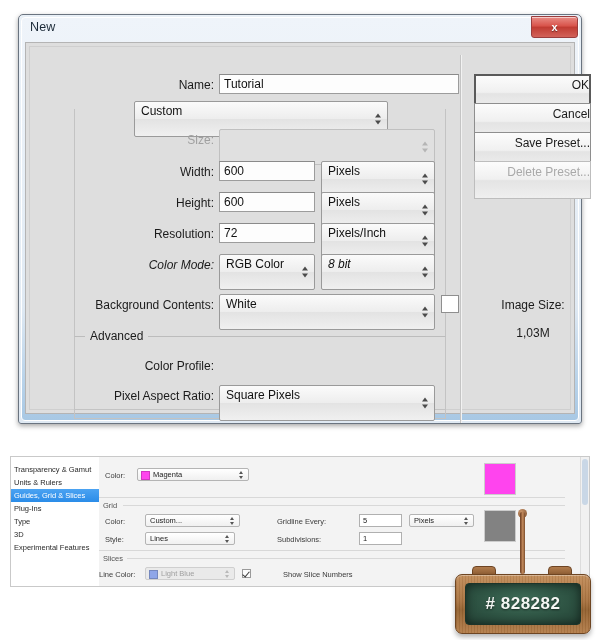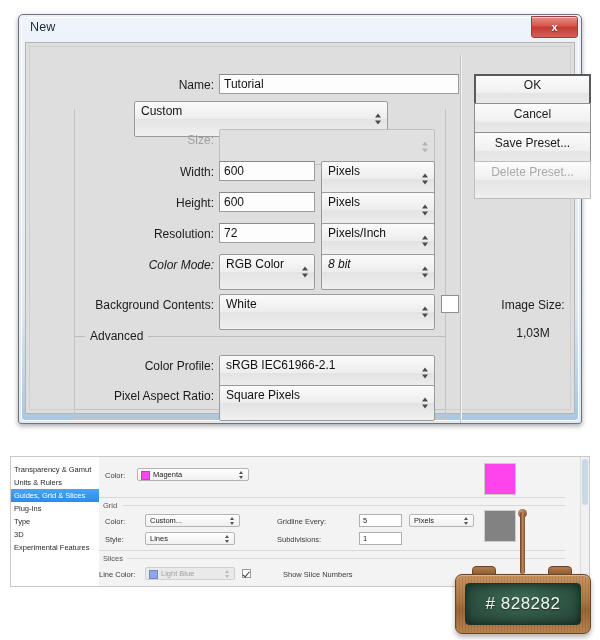--- a/index.html
+++ b/index.html
@@ -145,21 +145,21 @@
 
   .btn {
     position: absolute;
     width: 117px; height: 38px;
     box-sizing: border-box;
     border: 1px solid #8e8e8e;
     border-radius: 0;
     background: linear-gradient(to bottom, #fcfcfc 0%, #f0f0f0 48%, #e4e4e4 52%, #efefef 100%);
     font-size: 12px;
     color: #1b1b1b;
-    text-align: center;
+    text-align: right;
     line-height: 20px;
     cursor: pointer;
   }
   .btn.default {
     border: 2px solid #5a5a5a;
     line-height: 18px;
   }
   .btn.disabled { color: #a9a9a9; border-color: #bdbdbd; }
 
   .groupbox {
@@ -403,21 +403,21 @@
     border-radius: 4px;
     background: radial-gradient(ellipse at 50% 40%, #3d6b56 0%, #2d5242 60%, #244235 100%);
     border: 1px solid #1c3429;
     box-shadow: inset 0 0 10px rgba(0,0,0,0.5);
     display: flex;
     align-items: center;
     justify-content: center;
   }
   .sign-text {
     font-size: 17px;
-    font-weight: normal;
+    font-weight: bold;
     color: #f4f6f3;
     letter-spacing: 0.5px;
     text-shadow: 0 1px 2px rgba(0,0,0,0.55);
     white-space: nowrap;
     text-align: right;
   }
 </style>
 </head>
 <body>
 
@@ -486,24 +486,20 @@
     <div class="combo" style="left:193px; top:251px; width:216px;">
       <span>White</span>
       <span class="arrows"></span>
     </div>
     <div class="swatch-sm" id="bg-swatch" style="left:415px; top:252px; background:#ffffff;"></div>
 
     <div class="groupbox" style="left:48px; top:293px; width:372px; height:74px;">
       <div class="groupbox-title">Advanced</div>
     </div>
     <div class="lbl" style="left:28px; top:316px; width:160px;">Color Profile:</div>
-    <div class="combo" style="left:193px; top:312px; width:216px;">
-      <span>sRGB IEC61966-2.1</span>
-      <span class="arrows"></span>
-    </div>
     <div class="lbl" style="left:28px; top:346px; width:160px;">Pixel Aspect Ratio:</div>
     <div class="combo" style="left:193px; top:342px; width:216px;">
       <span>Square Pixels</span>
       <span class="arrows"></span>
     </div>
 
     <div class="vsep" style="left:434px; top:12px; height:368px;"></div>
 
     <div class="btn default" style="left:448px; top:31px;">OK</div>
     <div class="btn" style="left:448px; top:60px;">Cancel</div>

